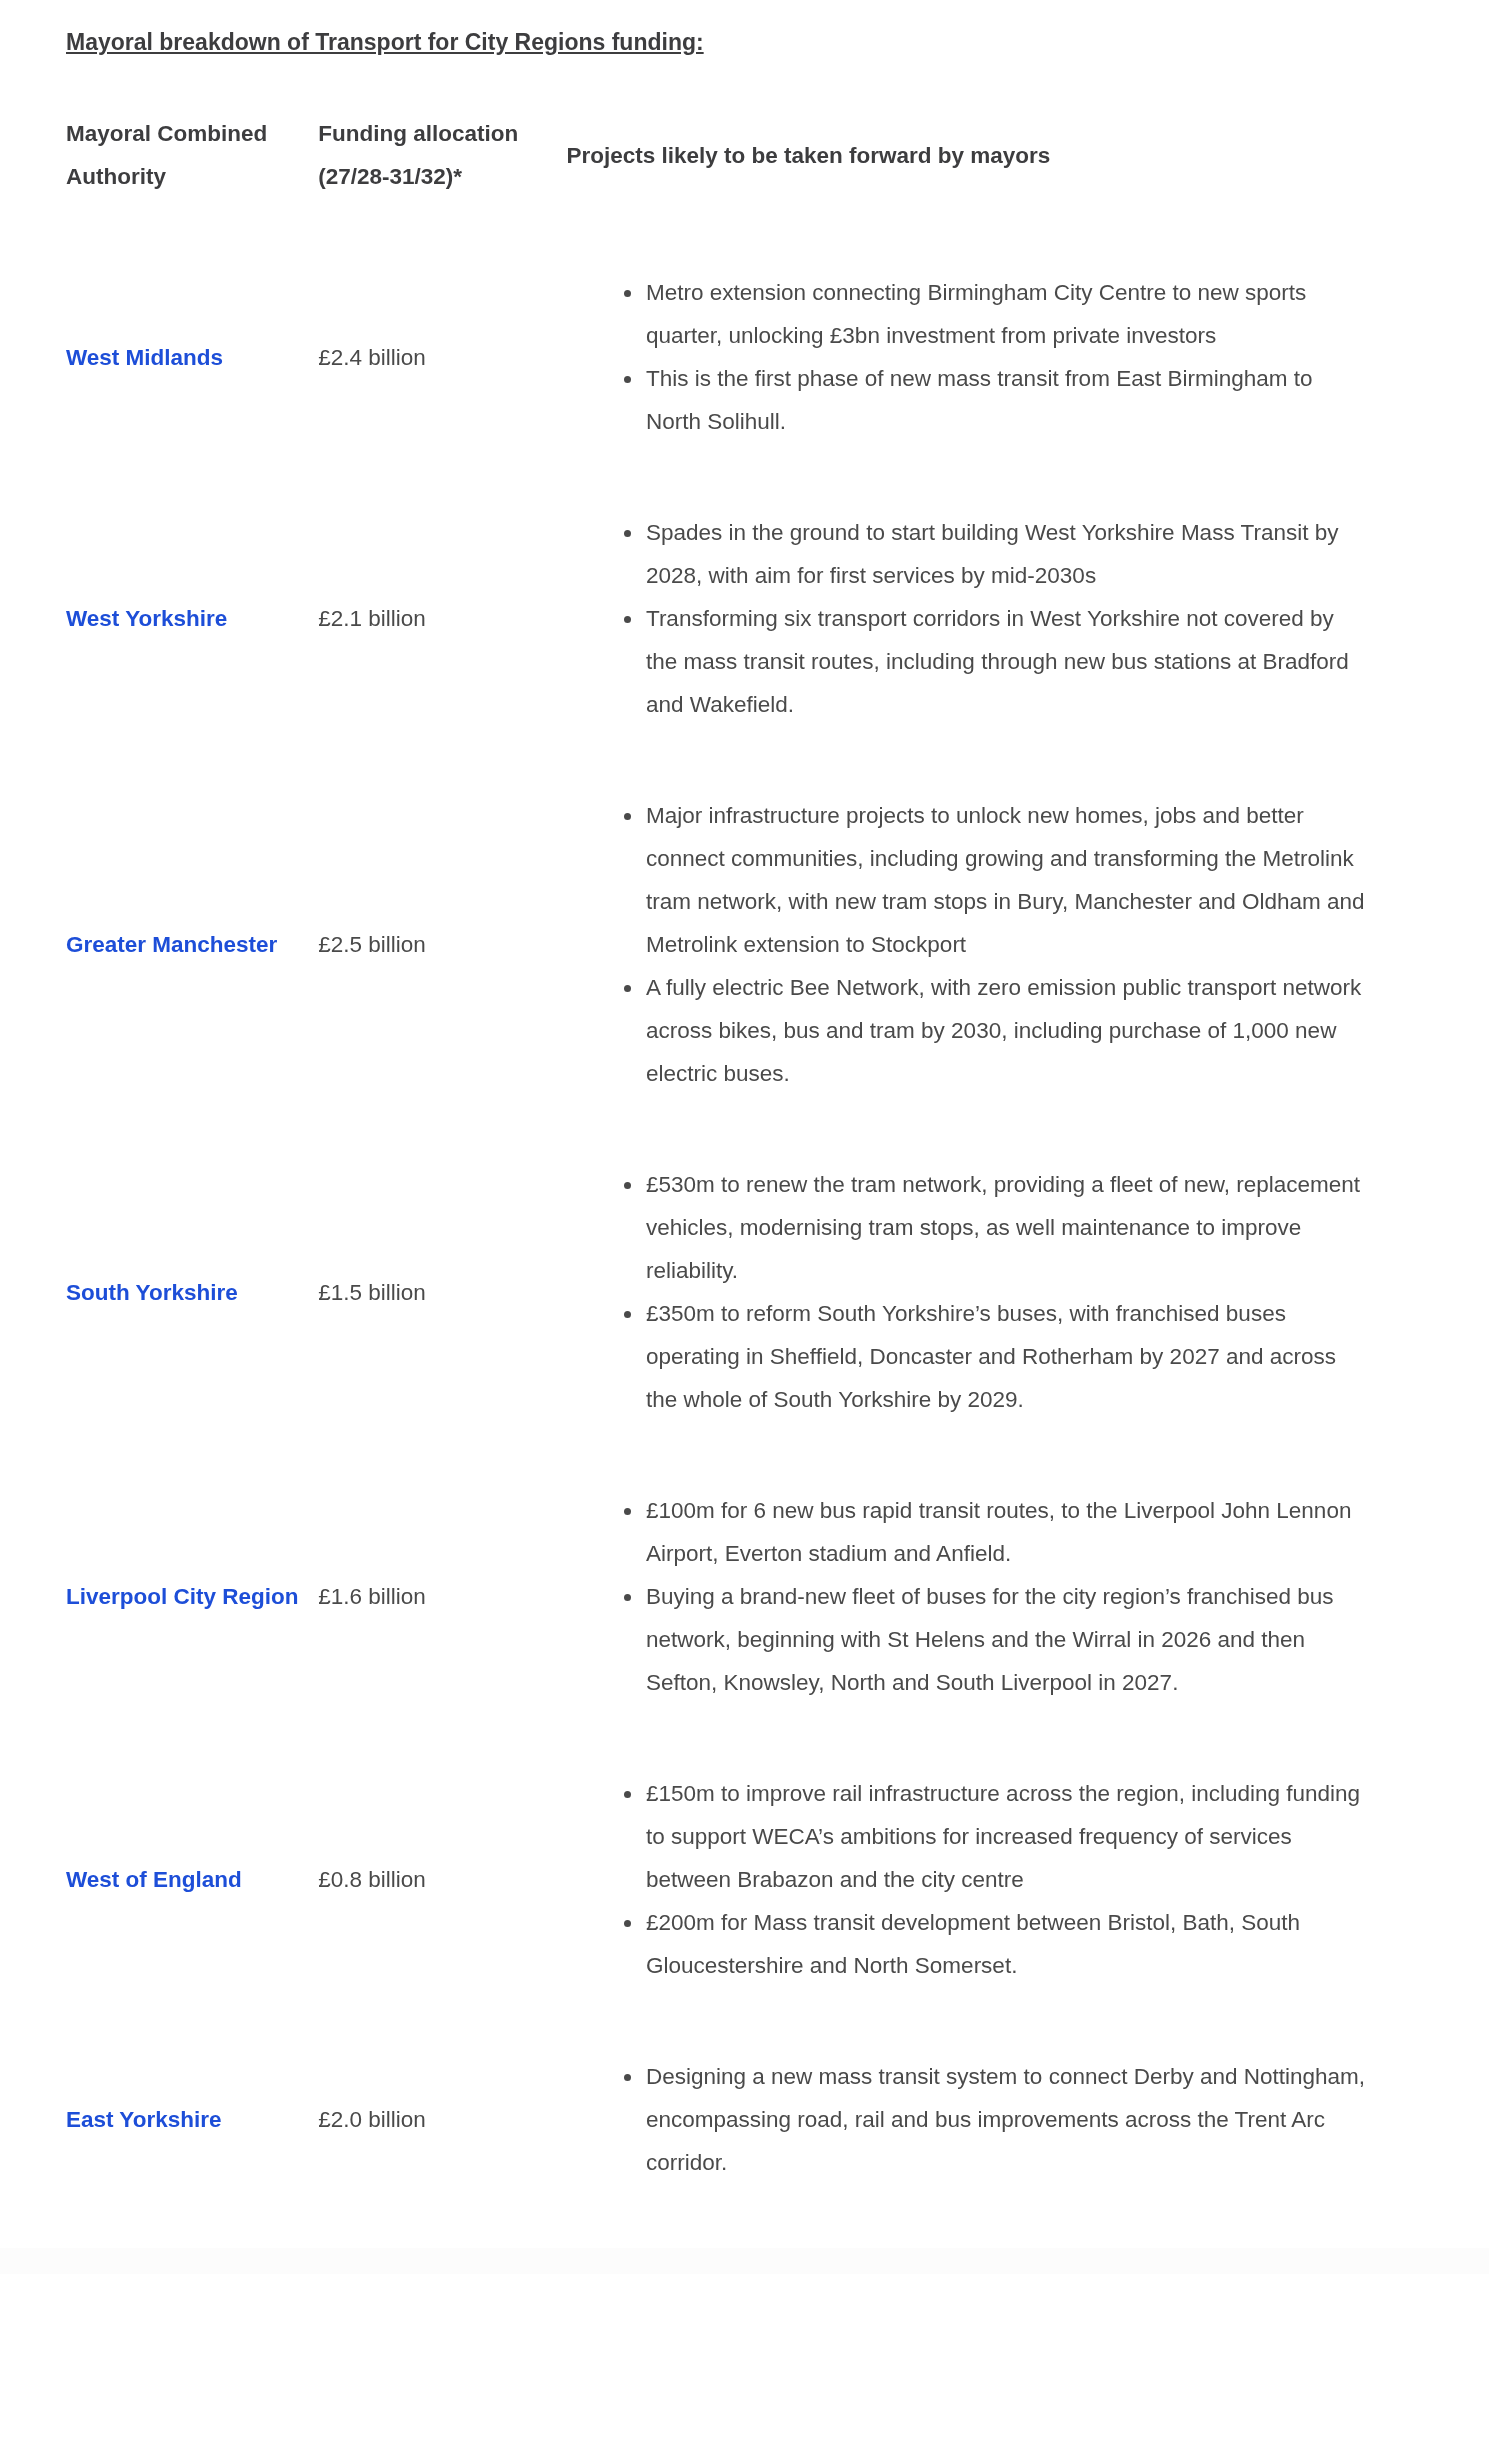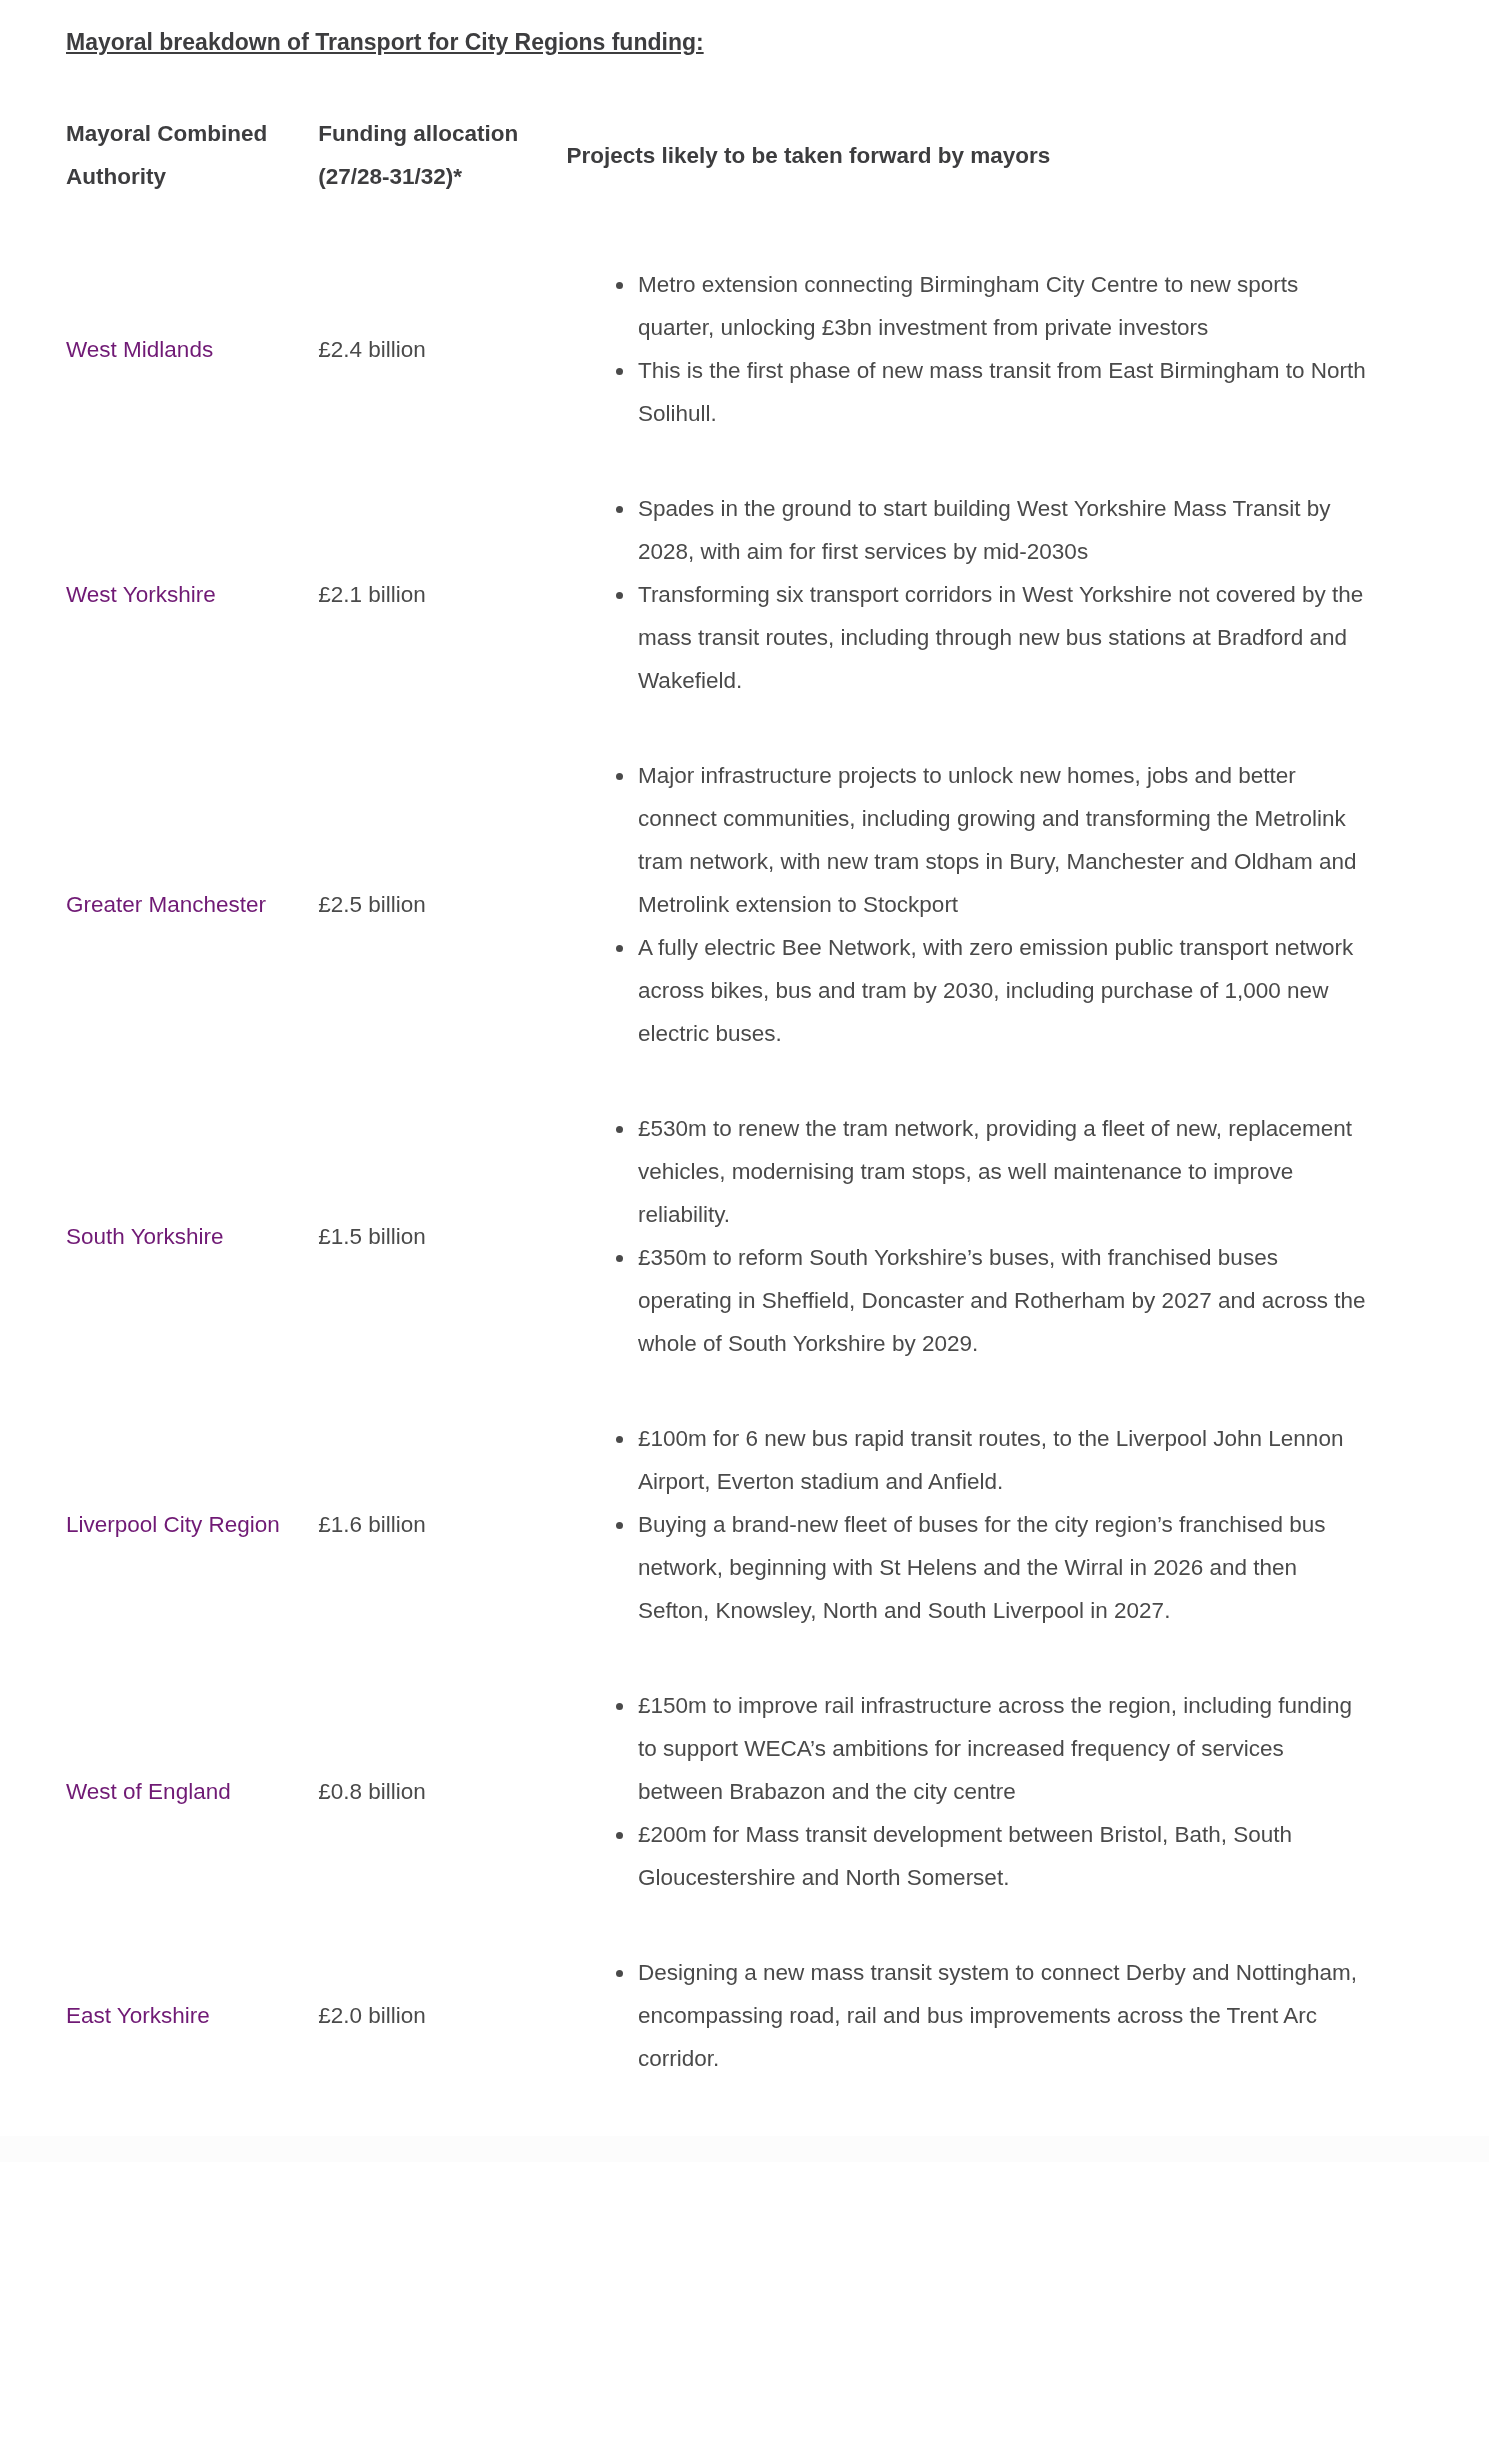--- a/index.html
+++ b/index.html
@@ -44,29 +44,29 @@
     color: #3d3d3f;
     padding-bottom: 39px;
   }
   thead th .th-inner { display: block; max-width: 233px; }
   thead th.th-projects .th-inner { max-width: 776px; }
   tbody td {
     padding-top: 22px;
     padding-bottom: 22px;
   }
   td.cell-authority {
-    font-weight: normal;
-    color: #701a75;
+    font-weight: bold;
+    color: #1d4ed8;
     padding-right: 15.5px;
     margin-left: 32px;
   }
   td.cell-authority .cell-inner { display: block; max-width: 233px; }
   td.cell-funding { color: #4a4a4a; }
   ul.project-list {
-    margin: 4px;
+    margin: 12px;
     padding: 0 0 0 66px;
     list-style: disc outside;
   }
   ul.project-list li {
     line-height: 43px;
     padding-left: 1.6px;
     max-width: 745px;
   }
   p.footnote {
     font-size: 22.5px;

